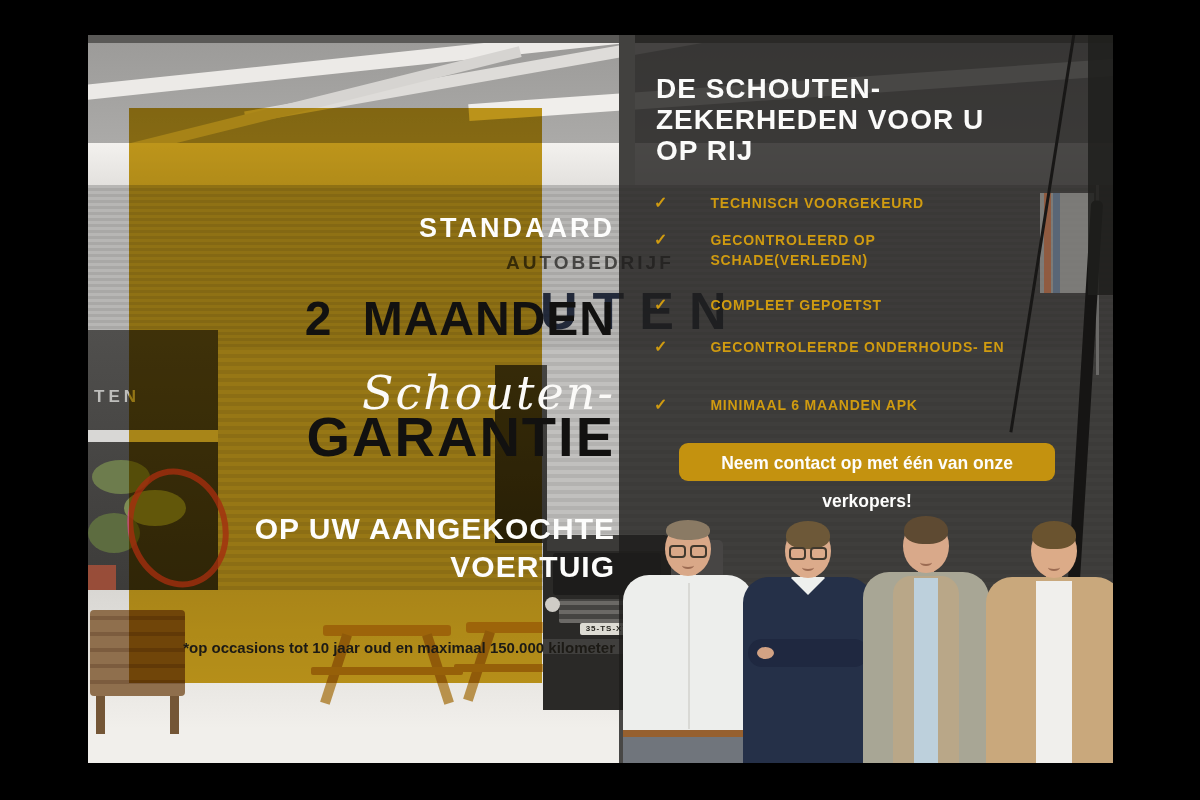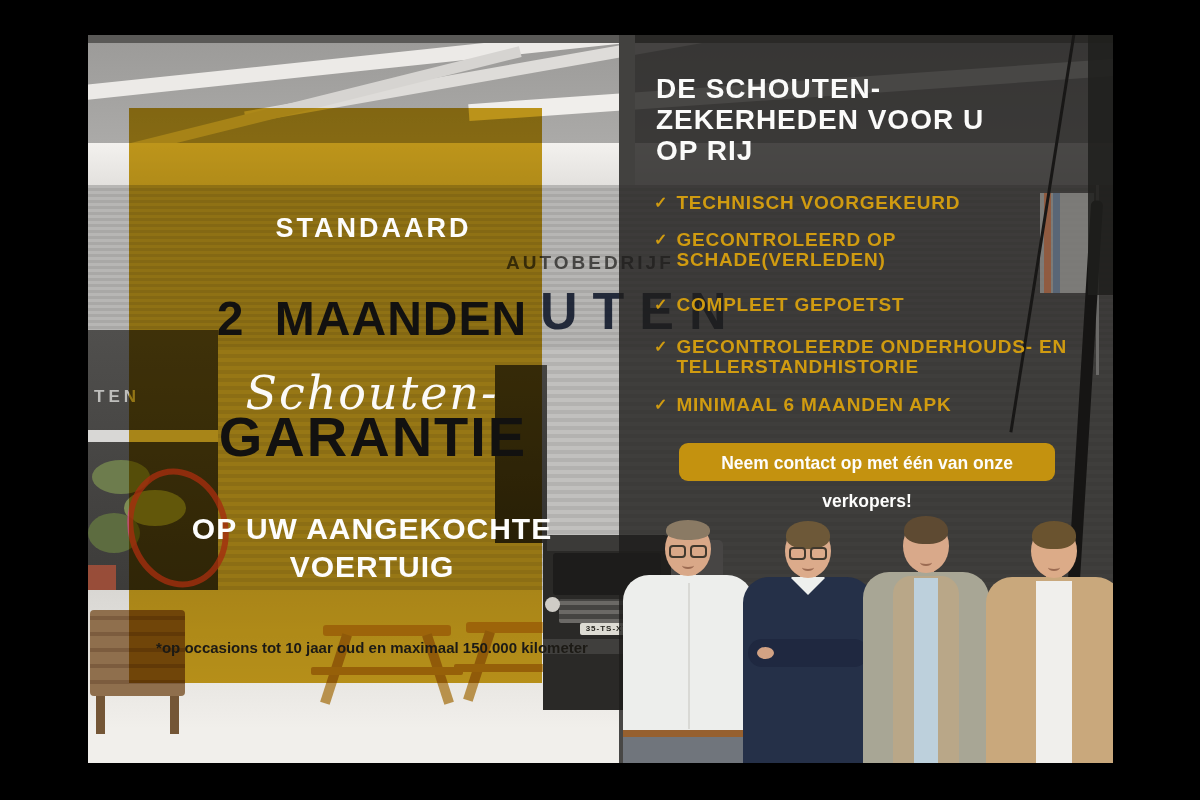--- a/index.html
+++ b/index.html
@@ -90,36 +90,36 @@
   .shirt-strip{position:absolute;top:10px;bottom:0;left:50%;transform:translateX(-50%);}
   .arms{position:absolute;left:5px;right:5px;top:62px;height:28px;border-radius:14px;}
   .hand{position:absolute;left:14px;top:70px;width:17px;height:12px;border-radius:50%;}
   .belt{position:absolute;left:0;right:0;bottom:26px;height:7px;background:#96602f;}
   .pants{position:absolute;left:0;right:0;bottom:0;height:26px;background:#70757c;}
   .btnline{position:absolute;left:50%;top:8px;bottom:34px;width:2px;background:#d9d9d5;}
 
   
   .yellow-overlay{position:absolute;left:41px;top:73px;width:413px;height:575px;
                   mix-blend-mode:multiply;}
-  .left-text{position:absolute;left:41px;top:73px;width:486px;height:575px;text-align:center;}
+  .left-text{position:absolute;left:41px;top:73px;width:486px;height:575px;text-align:right;}
   .lt{position:absolute;left:0;width:100%;}
   .kicker{top:105px;font-size:27px;font-weight:800;letter-spacing:3px;text-indent:3px;color:#fdfdfc;}
   .title-number{top:183px;font-size:48px;font-weight:800;letter-spacing:1px;word-spacing:16px;color:#121110;}
   .script-word{top:258px;font-family:"DejaVu Serif", serif;font-style:italic;font-size:46px;
                font-weight:500;color:#fbfaf8;letter-spacing:2px;}
   .title-main{top:296px;font-size:56px;font-weight:800;letter-spacing:2px;text-indent:2px;color:#121110;}
   .subtitle{top:402px;font-size:30px;font-weight:800;line-height:38px;letter-spacing:1px;color:#fdfdfc;}
   .footnote{top:531px;font-size:15px;font-weight:600;color:#1c1a15;white-space:nowrap;}
 
   
   .heading{position:absolute;left:568px;top:38px;font-size:28px;font-weight:800;line-height:31px;
            letter-spacing:1px;color:#fbfbfa;}
   .check-item{position:absolute;left:566px;display:flex;}
   .check-item .ic{font-size:16px;font-weight:700;margin-right:9px;line-height:20px;}
-  .check-item .lines{font-size:19px;font-weight:800;letter-spacing:0.8px;line-height:20px;}
+  .check-item .lines{font-size:14px;font-weight:800;letter-spacing:0.8px;line-height:20px;margin-left:34px;}
   .ci1{top:158px;} .ci2{top:195px;} .ci3{top:260px;} .ci4{top:302px;} .ci5{top:360px;}
   .cta{position:absolute;left:591px;top:408px;width:376px;height:38px;border:none;border-radius:9px;
        color:#fdfdfc;font-family:"Liberation Sans", sans-serif;font-size:17.5px;font-weight:700;
        text-align:center;line-height:38px;cursor:pointer;}
 </style>
 </head>
 <body>
 
 <div class="stage">
   <div class="slide">
@@ -272,21 +272,20 @@
       </span>
     </div>
     <div class="check-item ci3">
       <span class="ic accent" style="color: rgb(208, 155, 16);">✓</span>
       <span class="lines accent" style="color: rgb(208, 155, 16);"><span>COMPLEET GEPOETST</span></span>
     </div>
     <div class="check-item ci4">
       <span class="ic accent" style="color: rgb(208, 155, 16);">✓</span>
       <span class="lines accent" style="color: rgb(208, 155, 16);">
         <div>GECONTROLEERDE ONDERHOUDS- EN</div>
-        <div>TELLERSTANDHISTORIE</div>
       </span>
     </div>
     <div class="check-item ci5">
       <span class="ic accent" style="color: rgb(208, 155, 16);">✓</span>
       <span class="lines accent" style="color: rgb(208, 155, 16);"><span>MINIMAAL 6 MAANDEN APK</span></span>
     </div>
 
     <button class="cta" style="background: rgb(196, 146, 15);">Neem contact op met één van onze verkopers!</button>
   </div>
 </div>

